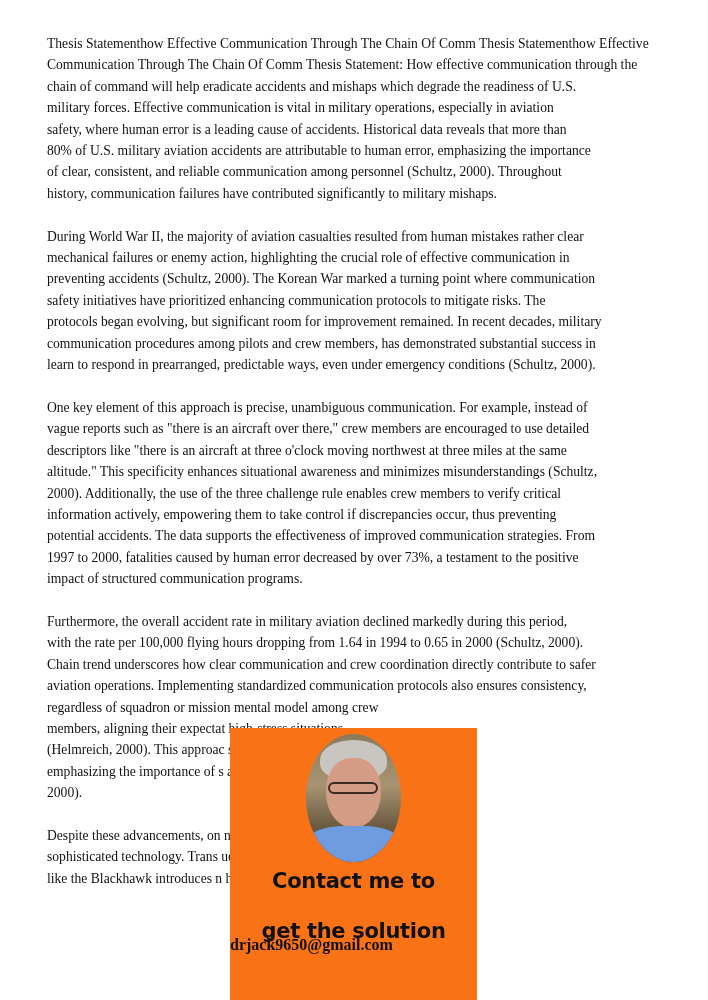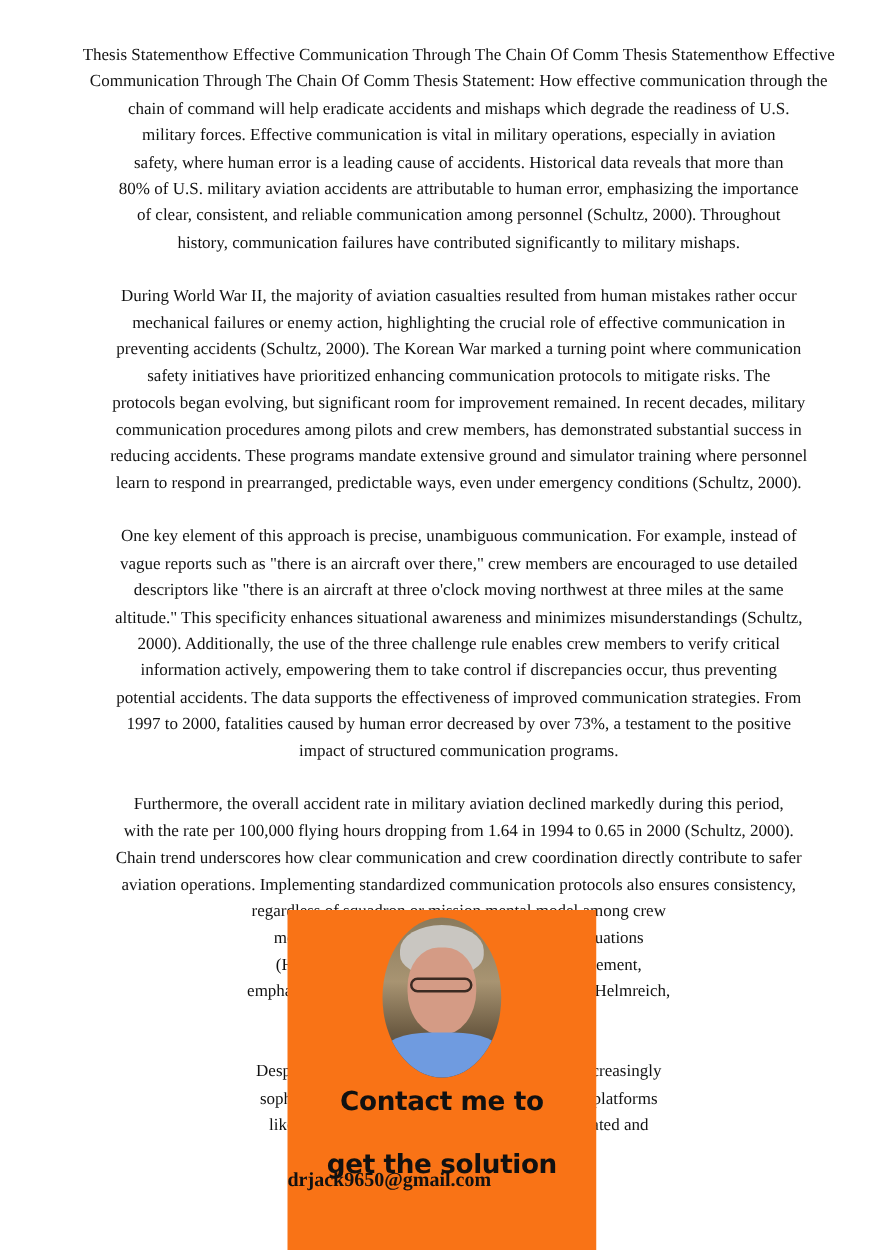--- a/index.html
+++ b/index.html
@@ -3,21 +3,21 @@
 <meta charset="utf-8">
 <style>
   html, body { margin: 0; padding: 0; background: #ffffff; }
   body { width: 708px; height: 1000px; position: relative; overflow: hidden; }
   .page {
     position: absolute; left: 47px; top: 33px; width: 640px;
     font-family: "Liberation Serif", serif; font-size: 13.6px; line-height: 21.4px;
     color: #111111;
   }
   .para { margin: 0 0 21.4px 0; }
-  .line { display: block; white-space: nowrap; text-align: center; }
+  .line { display: block; white-space: nowrap; }
   .overlay {
     position: absolute; left: 230px; top: 728px; width: 247px; height: 296px;
     background: #f97316;
   }
   .portrait {
     position: absolute; left: 76px; top: 6px; width: 95px; height: 128px;
     border-radius: 50%; overflow: hidden;
     background: linear-gradient(180deg, #8a7a5c 0%, #a89472 40%, #6f5e45 70%, #3a3a3a 100%);
   }
   .portrait .hair {
@@ -57,27 +57,26 @@
     <span class="line">Thesis Statementhow Effective Communication Through The Chain Of Comm Thesis Statementhow Effective</span>
     <span class="line">Communication Through The Chain Of Comm Thesis Statement: How effective communication through the</span>
     <span class="line">chain of command will help eradicate accidents and mishaps which degrade the readiness of U.S.</span>
     <span class="line">military forces. Effective communication is vital in military operations, especially in aviation</span>
     <span class="line">safety, where human error is a leading cause of accidents. Historical data reveals that more than</span>
     <span class="line">80% of U.S. military aviation accidents are attributable to human error, emphasizing the importance</span>
     <span class="line">of clear, consistent, and reliable communication among personnel (Schultz, 2000). Throughout</span>
     <span class="line">history, communication failures have contributed significantly to military mishaps.</span>
   </div>
   <div class="para">
-    <span class="line">During World War II, the majority of aviation casualties resulted from human mistakes rather occur</span>
+    <span class="line">During World War II, the majority of aviation casualties resulted from human mistakes rather clear</span>
     <span class="line">mechanical failures or enemy action, highlighting the crucial role of effective communication in</span>
     <span class="line">preventing accidents (Schultz, 2000). The Korean War marked a turning point where communication</span>
     <span class="line">safety initiatives have prioritized enhancing communication protocols to mitigate risks. The</span>
     <span class="line">protocols began evolving, but significant room for improvement remained. In recent decades, military</span>
     <span class="line">communication procedures among pilots and crew members, has demonstrated substantial success in</span>
-    <span class="line">reducing accidents. These programs mandate extensive ground and simulator training where personnel</span>
     <span class="line">learn to respond in prearranged, predictable ways, even under emergency conditions (Schultz, 2000).</span>
   </div>
   <div class="para">
     <span class="line">One key element of this approach is precise, unambiguous communication. For example, instead of</span>
     <span class="line">vague reports such as "there is an aircraft over there," crew members are encouraged to use detailed</span>
     <span class="line">descriptors like "there is an aircraft at three o'clock moving northwest at three miles at the same</span>
     <span class="line">altitude." This specificity enhances situational awareness and minimizes misunderstandings (Schultz,</span>
     <span class="line">2000). Additionally, the use of the three challenge rule enables crew members to verify critical</span>
     <span class="line">information actively, empowering them to take control if discrepancies occur, thus preventing</span>
     <span class="line">potential accidents. The data supports the effectiveness of improved communication strategies. From</span>

